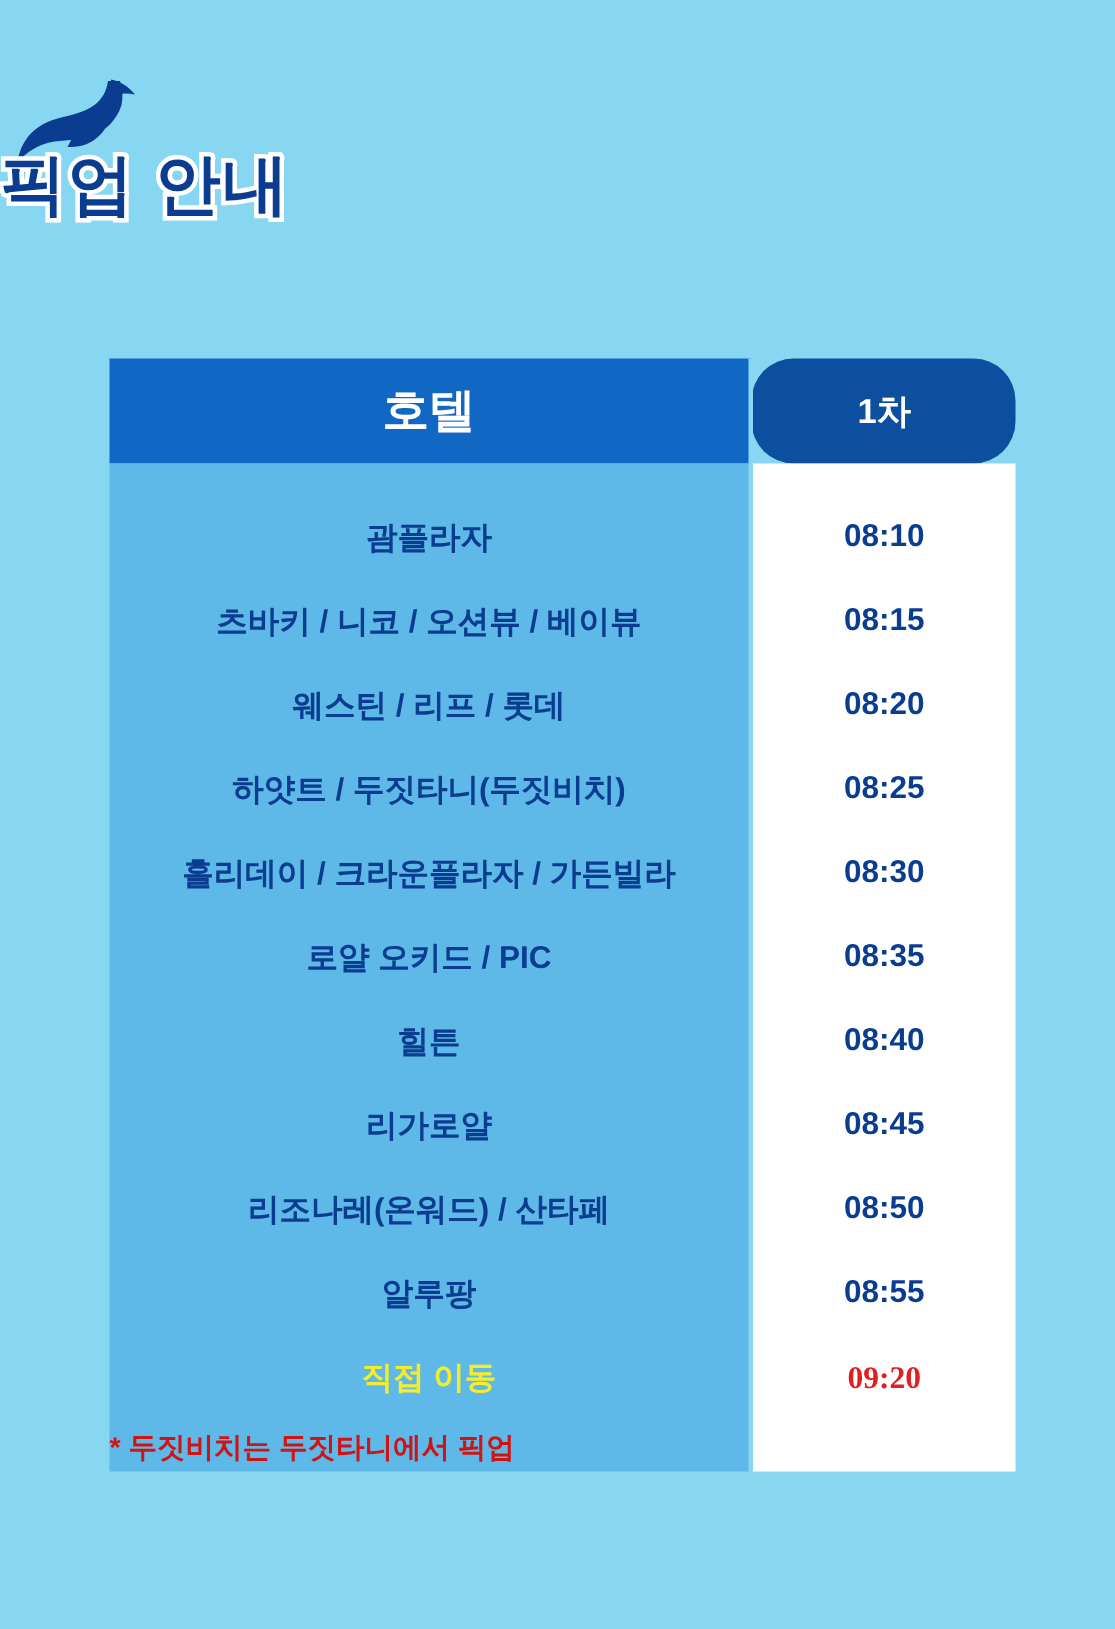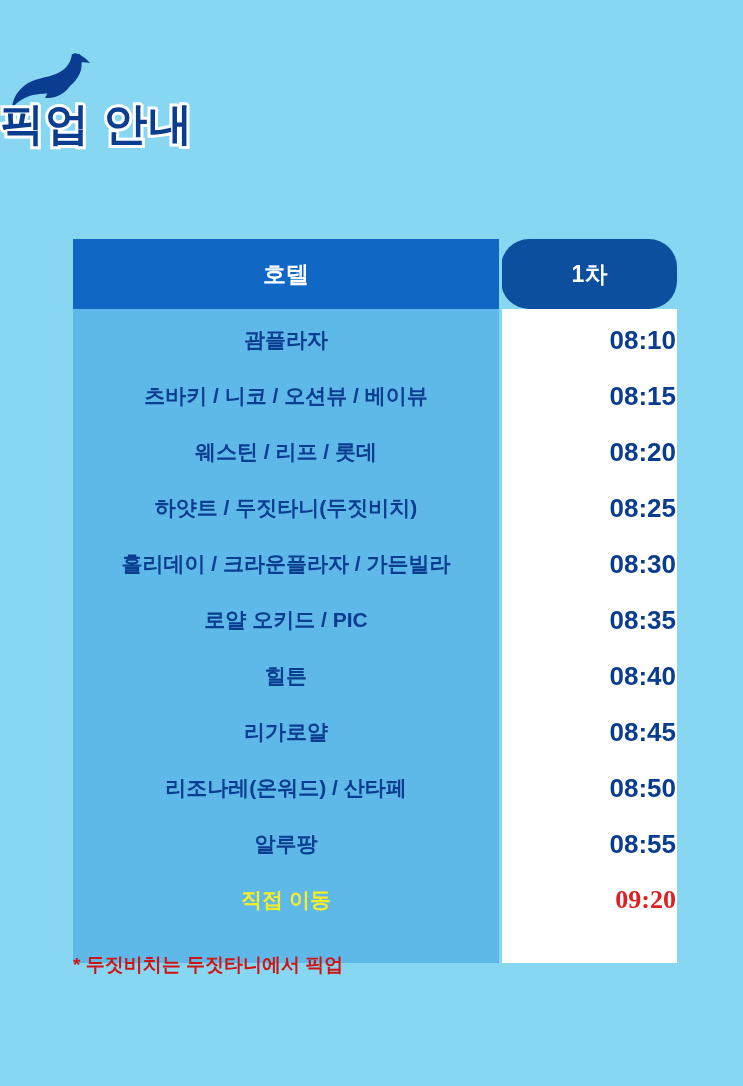--- a/index.html
+++ b/index.html
@@ -52,21 +52,21 @@
     width: 597px;
   }
   .table {
     width: 100%;
     border-collapse: collapse;
     table-layout: fixed;
   }
   .table th.col-hotel {
     background: #1068c4;
     color: #ffffff;
-    font-size: 23px;
+    font-size: 31px;
     font-weight: bold;
     height: 68px;
     width: 424px;
     border-right: 3px solid #87d7f2;
   }
   .table th.col-time {
     background: #0b4f9e;
     color: #ffffff;
     font-size: 23px;
     font-weight: bold;
@@ -79,34 +79,34 @@
     color: #0a3d8f;
     font-size: 21px;
     font-weight: bold;
     text-align: center;
     height: 54px;
     border-right: 3px solid #87d7f2;
   }
   .table td.cell-time {
     background: #ffffff;
     color: #0a3d8f;
-    font-size: 26px;
-    font-weight: bold;
-    text-align: right;
+    font-size: 21px;
+    font-weight: bold;
+    text-align: center;
     height: 54px;
   }
   .table tr.last td.cell-hotel {
     color: #f5ec2a;
   }
   .table tr.last td.cell-time {
     color: #e02020;
     font-family: Liberation Serif, serif;
   }
   .table tbody tr:first-child td {
-    padding-top: 4px;
+    padding-top: 22px;
   }
   .table tbody tr:last-child td {
     padding-bottom: 36px;
   }
 
   
   .notes {
     position: absolute;
     left: 73px;
     top: 952px;

